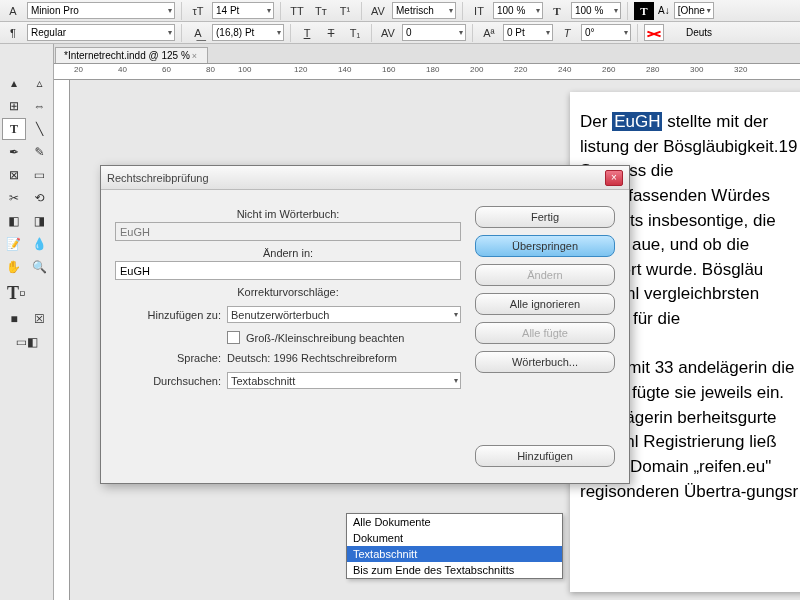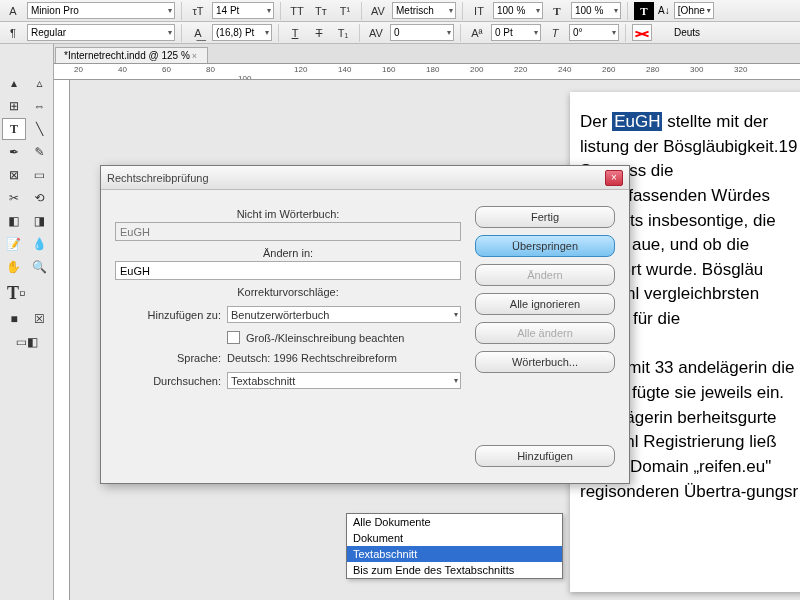--- a/index.html
+++ b/index.html
@@ -86,21 +86,21 @@
       <span>[Ohne</span>
     </div>
 </div>
 <div class="toolbar">
   <div class="ticon">¶</div>
   <div class="dd" style="width:148px">
       <span>Regular</span>
     </div>
   <div class="sep"></div>
   <div class="ticon">A͟</div>
-  <div class="dd" style="width:60px">
+  <div class="dd" style="width:72px">
       <span>(16,8) Pt</span>
     </div>
   <div class="sep"></div>
   <div class="ticon">
       <u>T</u>
     </div>
   <div class="ticon">
       <s>T</s>
     </div>
   <div class="ticon">T₁</div>
@@ -130,21 +130,21 @@
     <span>*Internetrecht.indd @ 125 %</span>
     <span class="tab-x">×</span>
   </div>
 </div>
 
 <div class="ruler-h" id="rulerh">
     <span style="left: 20px;">20</span>
     <span style="left: 64px;">40</span>
     <span style="left: 108px;">60</span>
     <span style="left: 152px;">80</span>
-    <span style="left: 184px; margin-top: 9px;">100</span>
+    <span style="left: 184px;">100</span>
     <span style="left: 240px;">120</span>
     <span style="left: 284px;">140</span>
     <span style="left: 328px;">160</span>
     <span style="left: 372px;">180</span>
     <span style="left: 416px;">200</span>
     <span style="left: 460px;">220</span>
     <span style="left: 504px;">240</span>
     <span style="left: 548px;">260</span>
     <span style="left: 592px;">280</span>
     <span style="left: 636px;">300</span>
@@ -230,21 +230,21 @@
       <div class="btn primary">
           <span>Überspringen</span>
         </div>
       <div class="btn dis">
           <span>Ändern</span>
         </div>
       <div class="btn">
           <span>Alle ignorieren</span>
         </div>
       <div class="btn dis">
-          <span>Alle ändern</span>
+          <span>Alle fügte</span>
         </div>
       <div class="btn">
           <span>Wörterbuch...</span>
         </div>
       <div style="height:58px"></div>
       <div class="btn">
           <span>Hinzufügen</span>
         </div>
     </div>
   </div>

